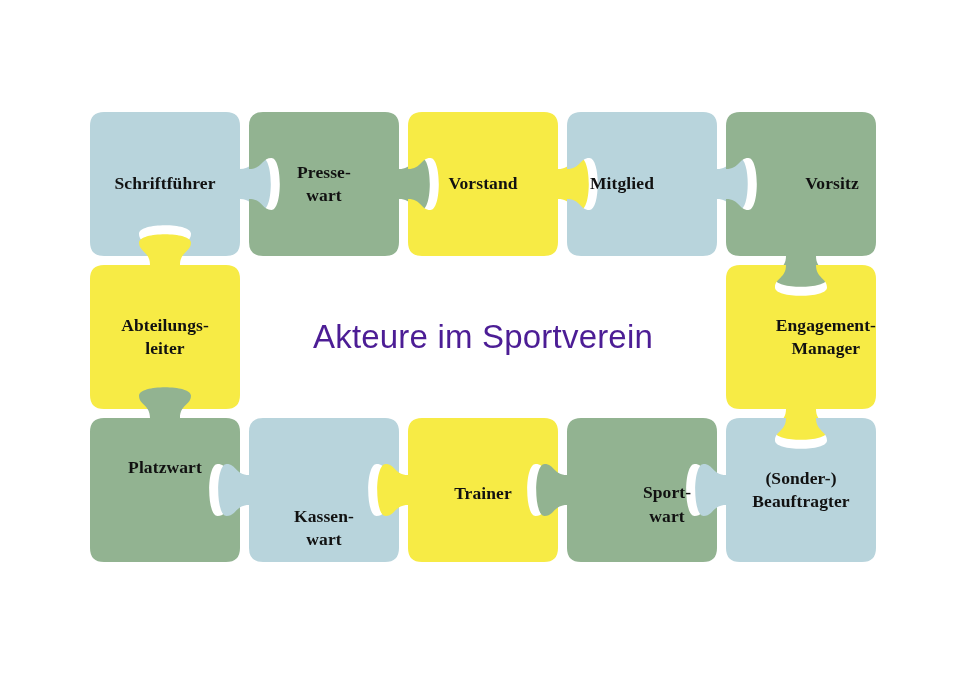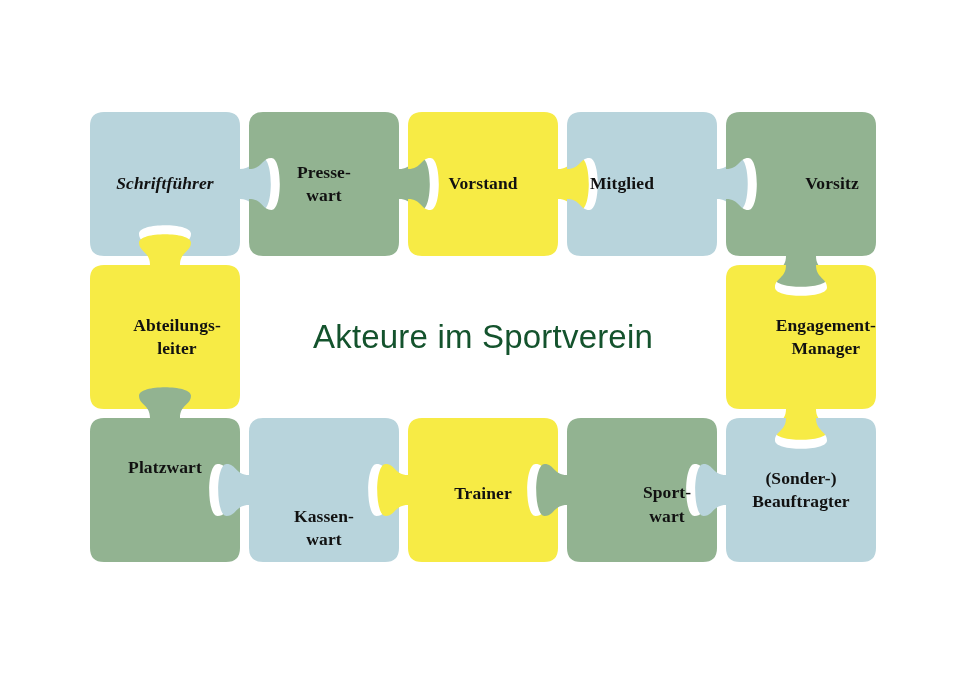--- a/index.html
+++ b/index.html
@@ -44,21 +44,21 @@
   .piece-label span { display: block; }
   #center-title {
     position: absolute;
     display: flex;
     align-items: center;
     justify-content: center;
     text-align: right;
     font-family: "Liberation Sans", sans-serif;
     font-weight: normal;
     font-size: 33px;
-    color: #14532d;
+    color: #4c1d95;
     letter-spacing: 0.2px;
   }
 </style>
 </head>
 <body>
 
 <div id="board">
 
   <svg id="puzzle-svg" viewBox="0 0 980 700">
       <g>
@@ -87,21 +87,21 @@
         <path d="M 263 418 L 385 418 Q 399 418 399 432 L 399 475 C 385.56 475 386.2 464 376.6 464 C 365.4 464 365.4 516 376.6 516 C 386.2 516 385.56 505 399 505 L 399 548 Q 399 562 385 562 L 263 562 Q 249 562 249 548 L 249 505 C 235.56 505 236.2 516 226.6 516 C 215.4 516 215.4 464 226.6 464 C 236.2 464 235.56 475 249 475 L 249 432 Q 249 418 263 418 Z" fill="#b8d4dc"></path>
         <path d="M 422 418 L 544 418 Q 558 418 558 432 L 558 475 C 544.56 475 545.2 464 535.6 464 C 524.4 464 524.4 516 535.6 516 C 545.2 516 544.56 505 558 505 L 558 548 Q 558 562 544 562 L 422 562 Q 408 562 408 548 L 408 505 C 394.56 505 395.2 516 385.6 516 C 374.4 516 374.4 464 385.6 464 C 395.2 464 394.56 475 408 475 L 408 432 Q 408 418 422 418 Z" fill="#f7eb45"></path>
         <path d="M 581 418 L 703 418 Q 717 418 717 432 L 717 475 C 703.56 475 704.2 464 694.6 464 C 683.4 464 683.4 516 694.6 516 C 704.2 516 703.56 505 717 505 L 717 548 Q 717 562 703 562 L 581 562 Q 567 562 567 548 L 567 505 C 553.56 505 554.2 516 544.6 516 C 533.4 516 533.4 464 544.6 464 C 554.2 464 553.56 475 567 475 L 567 432 Q 567 418 581 418 Z" fill="#92b391"></path>
         <path d="M 740 418 L 786 418 C 786 431.44 775 430.8 775 440.4 C 775 451.6 827 451.6 827 440.4 C 827 430.8 816 431.44 816 418 L 862 418 Q 876 418 876 432 L 876 548 Q 876 562 862 562 L 740 562 Q 726 562 726 548 L 726 505 C 712.56 505 713.2 516 703.6 516 C 692.4 516 692.4 464 703.6 464 C 713.2 464 712.56 475 726 475 L 726 432 Q 726 418 740 418 Z" fill="#b8d4dc"></path>
       </g>
     </svg>
 
   <div id="center-title" style="left: 249px; top: 265px; width: 468px; height: 144px;">Akteure im Sportverein</div>
 
   <div id="labels">
-      <div class="piece-label" style="left: 90px; top: 112px; width: 150px; height: 144px; font-style: italic;">
+      <div class="piece-label" style="left: 90px; top: 112px; width: 150px; height: 144px;">
         <div>
           <span>Schriftführer</span>
         </div>
       </div>
       <div class="piece-label" style="left: 249px; top: 112px; width: 150px; height: 144px;">
         <div>
           <span>Presse-</span>
           <span>wart</span>
         </div>
       </div>
@@ -113,21 +113,21 @@
       <div class="piece-label" style="left: 547px; top: 112px; width: 150px; height: 144px;">
         <div>
           <span>Mitglied</span>
         </div>
       </div>
       <div class="piece-label" style="left: 757px; top: 112px; width: 150px; height: 144px;">
         <div>
           <span>Vorsitz</span>
         </div>
       </div>
-      <div class="piece-label" style="left: 90px; top: 265px; width: 150px; height: 144px; padding-left: 12px;">
+      <div class="piece-label" style="left: 90px; top: 265px; width: 150px; height: 144px;">
         <div>
           <span>Abteilungs-</span>
           <span>leiter</span>
         </div>
       </div>
       <div class="piece-label" style="left: 726px; top: 265px; width: 150px; height: 144px; justify-content: flex-end;">
         <div>
           <span>Engagement-</span>
           <span>Manager</span>
         </div>

